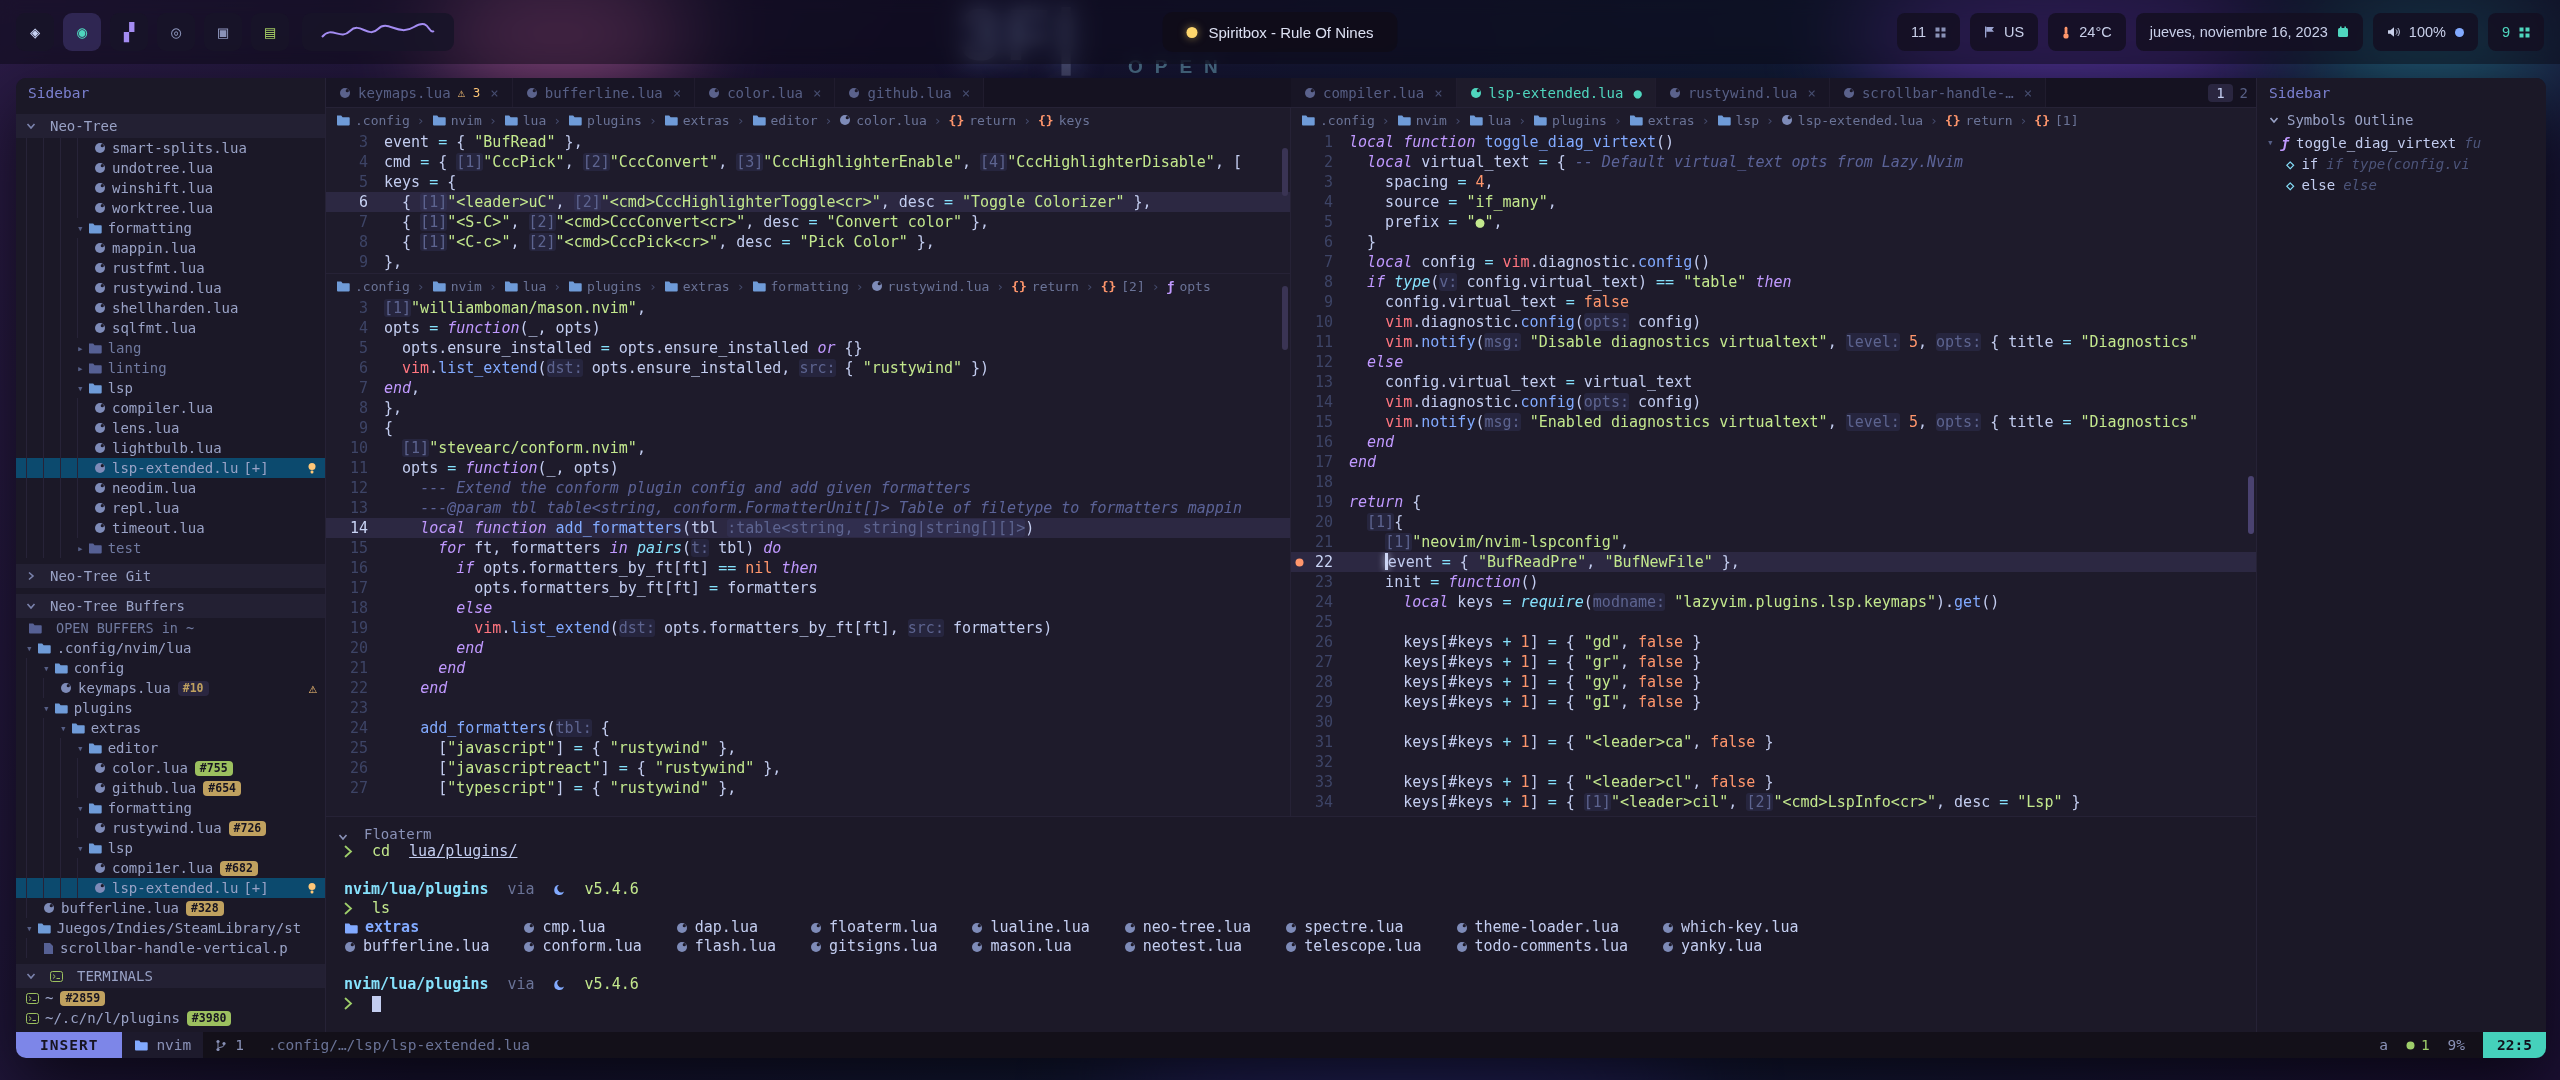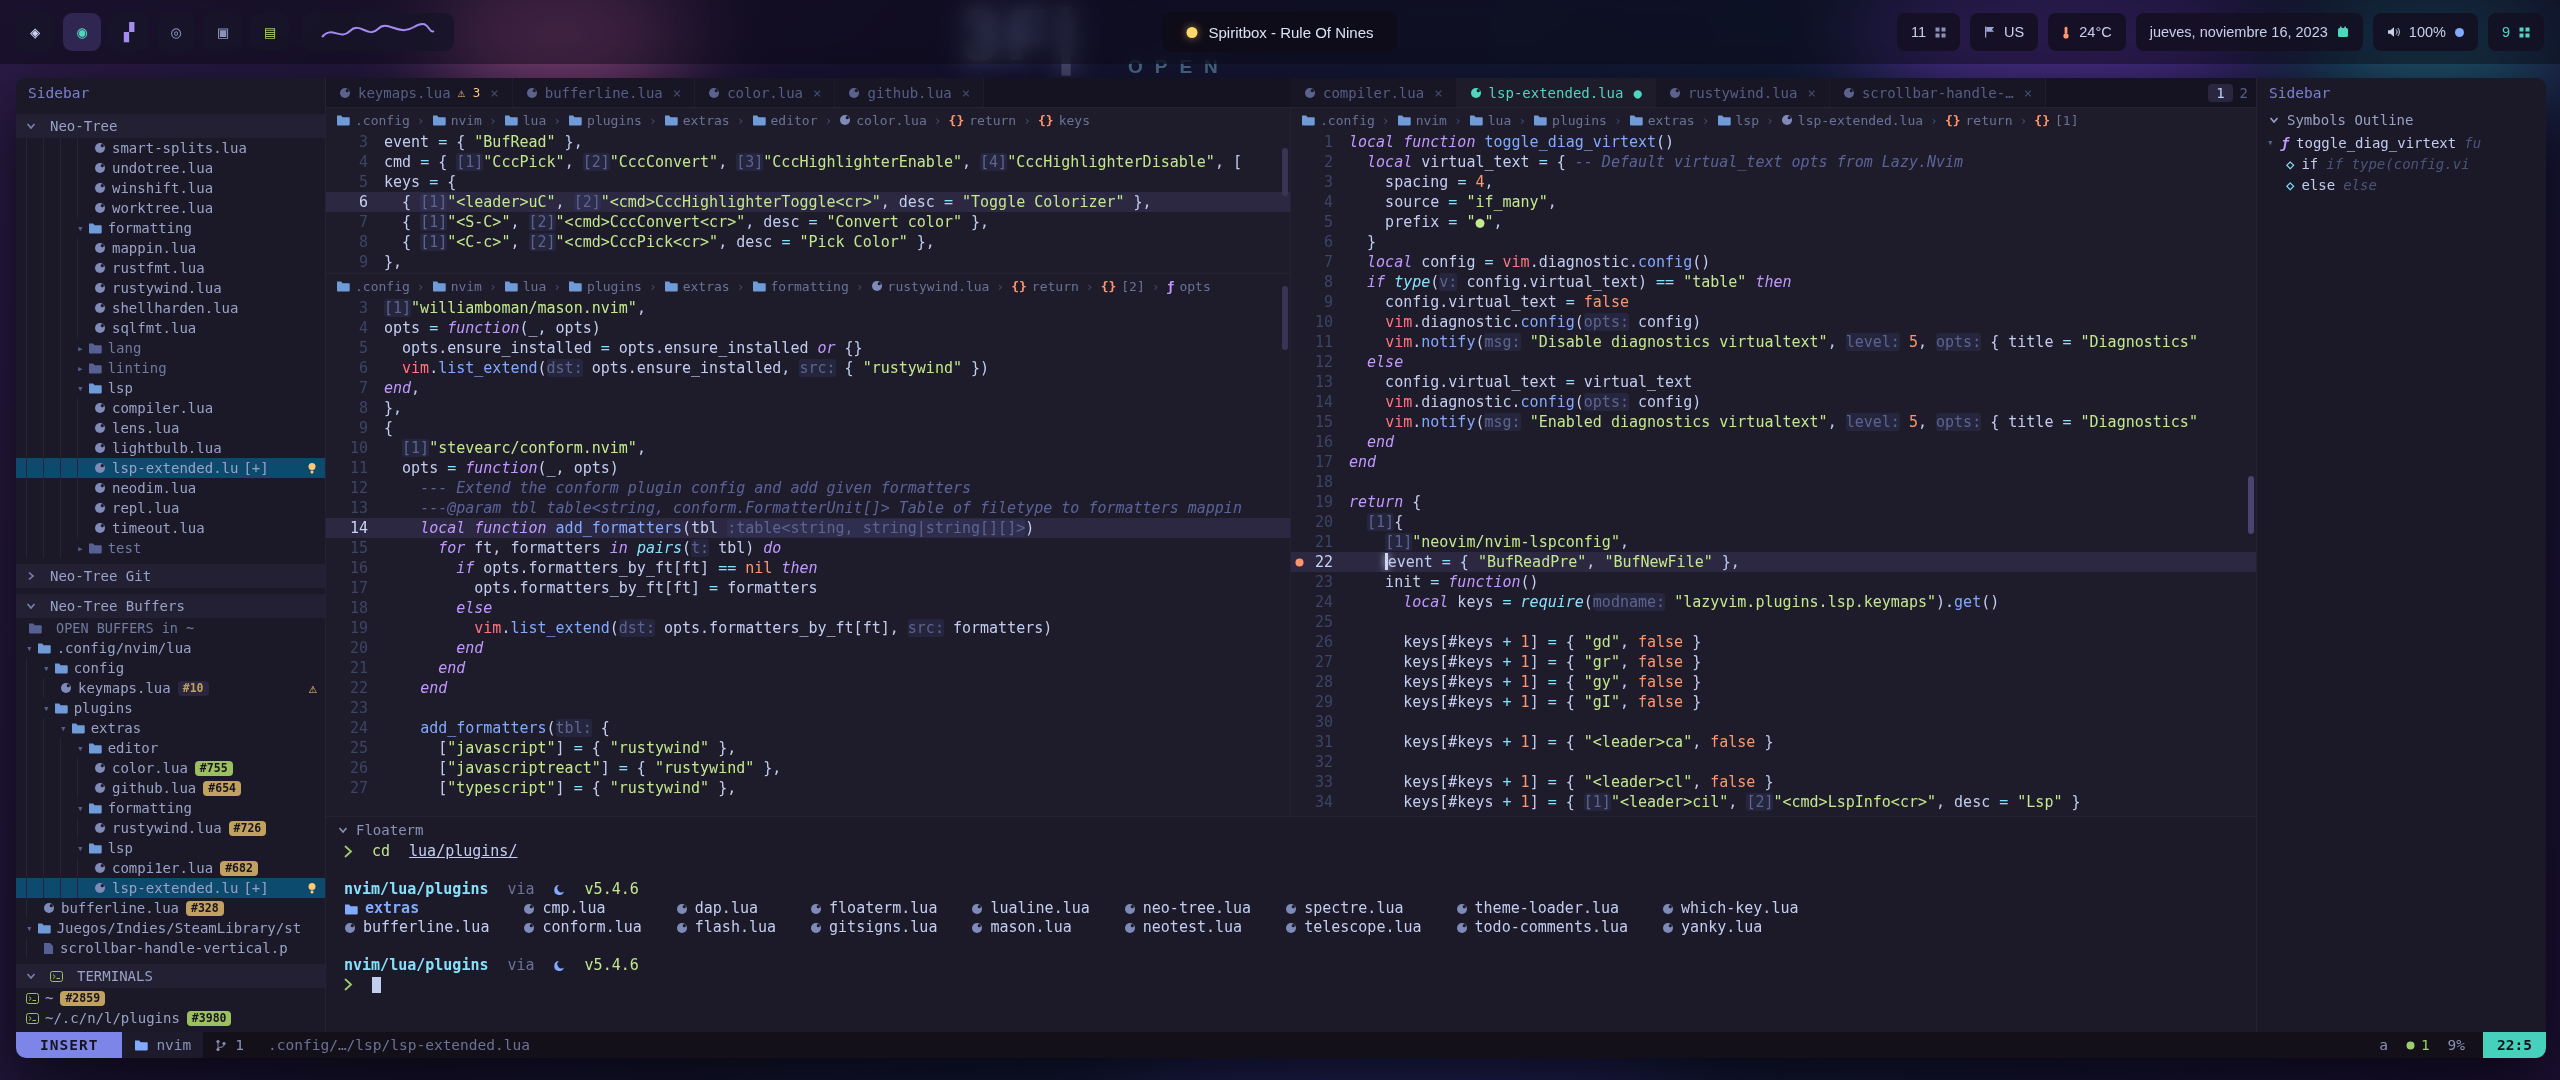--- a/index.html
+++ b/index.html
@@ -92,21 +92,21 @@
 .bdg.green{background:#9cc05f;color:#171421}
 .bdg.dim{background:#2a2640;color:#c0a15f}
 .rt{margin-left:auto;flex:none;display:inline-flex;align-items:center}
 
 .osec{height:24px;display:flex;align-items:center;gap:8px;padding:0 12px;color:#99a2c6;font-size:14px}
 .orow{height:21px;display:flex;align-items:center;padding:0 12px;font-size:14px;overflow:hidden;white-space:nowrap}
 .oicon{margin:0 7px 0 3px}
 .ohint{color:#4c547a;font-style:italic;margin-left:8px;overflow:hidden}
 
 .floaterm{height:216px;flex:none;border-top:1px solid #262236;background:#1c1928;overflow:hidden}
-.ft-title{height:25px;display:flex;align-items:center;gap:8px;padding:0 12px;color:#8a92b8;font-size:14px}
+.ft-title{height:25px;display:flex;align-items:flex-end;gap:16px;padding:0 12px;color:#8a92b8;font-size:14px}
 .ftline{padding:0 18px;height:19px;line-height:19px;display:flex;align-items:center;gap:19px;white-space:pre}
 .lsgrid{display:grid;grid-template-columns:repeat(9,max-content);column-gap:34px;padding:0 18px;line-height:19px}
 .lse{display:flex;gap:7px;align-items:center;white-space:nowrap}
 .lsdir{color:#82aaff;font-weight:bold}
 .cmd{color:#c3e88d}
 .arg{text-decoration:underline}
 .ftpath{color:#86e1fc;font-weight:bold}
 .ftdim{color:#6a7397}
 .ver{color:#c3e88d}
 .block{width:9px;height:16px;background:#c3cdf0;display:inline-block}
@@ -1194,20 +1194,23 @@
           <span>Floaterm</span>
         </div>
         <div id="ftbody">
             <div class="ftline"><span class="ic"><svg width="9" height="13" viewBox="0 0 9 13">
                   <path d="M1.5 1.5L7 6.5l-5.5 5" stroke="#9ece6a" stroke-width="1.8" fill="none" stroke-linecap="round"></path>
                 </svg></span><span class="cmd">cd</span><span class="arg">lua/plugins/</span></div>
             <div class="ftline"> </div>
             <div class="ftline"><span class="ftpath">nvim/lua/plugins</span><span class="ftdim">via</span><span class="ic"><svg width="12" height="12" viewBox="0 0 12 12">
                   <path d="M10 7.5A5 5 0 1 1 5 1a4 4 0 0 0 5 6.5z" fill="#82aaff"></path>
                 </svg></span><span class="ver">v5.4.6</span></div>
+            <div class="ftline"><span class="ic"><svg width="9" height="13" viewBox="0 0 9 13">
+                  <path d="M1.5 1.5L7 6.5l-5.5 5" stroke="#9ece6a" stroke-width="1.8" fill="none" stroke-linecap="round"></path>
+                </svg></span><span class="cmd">ls</span></div>
             <div class="lsgrid">
               <span class="lse">
                 <span class="ic">
                   <svg width="14" height="12" viewBox="0 0 14 12">
                     <path d="M1 1.5h4.2l1.4 1.7H13c.4 0 .7.3.7.7v6.6c0 .5-.4.9-.9.9H1.9c-.5 0-.9-.4-.9-.9z" fill="#82aaff"></path>
                   </svg>
                 </span>
                 <span class="lsdir">extras</span>
               </span>
               <span class="lse">

